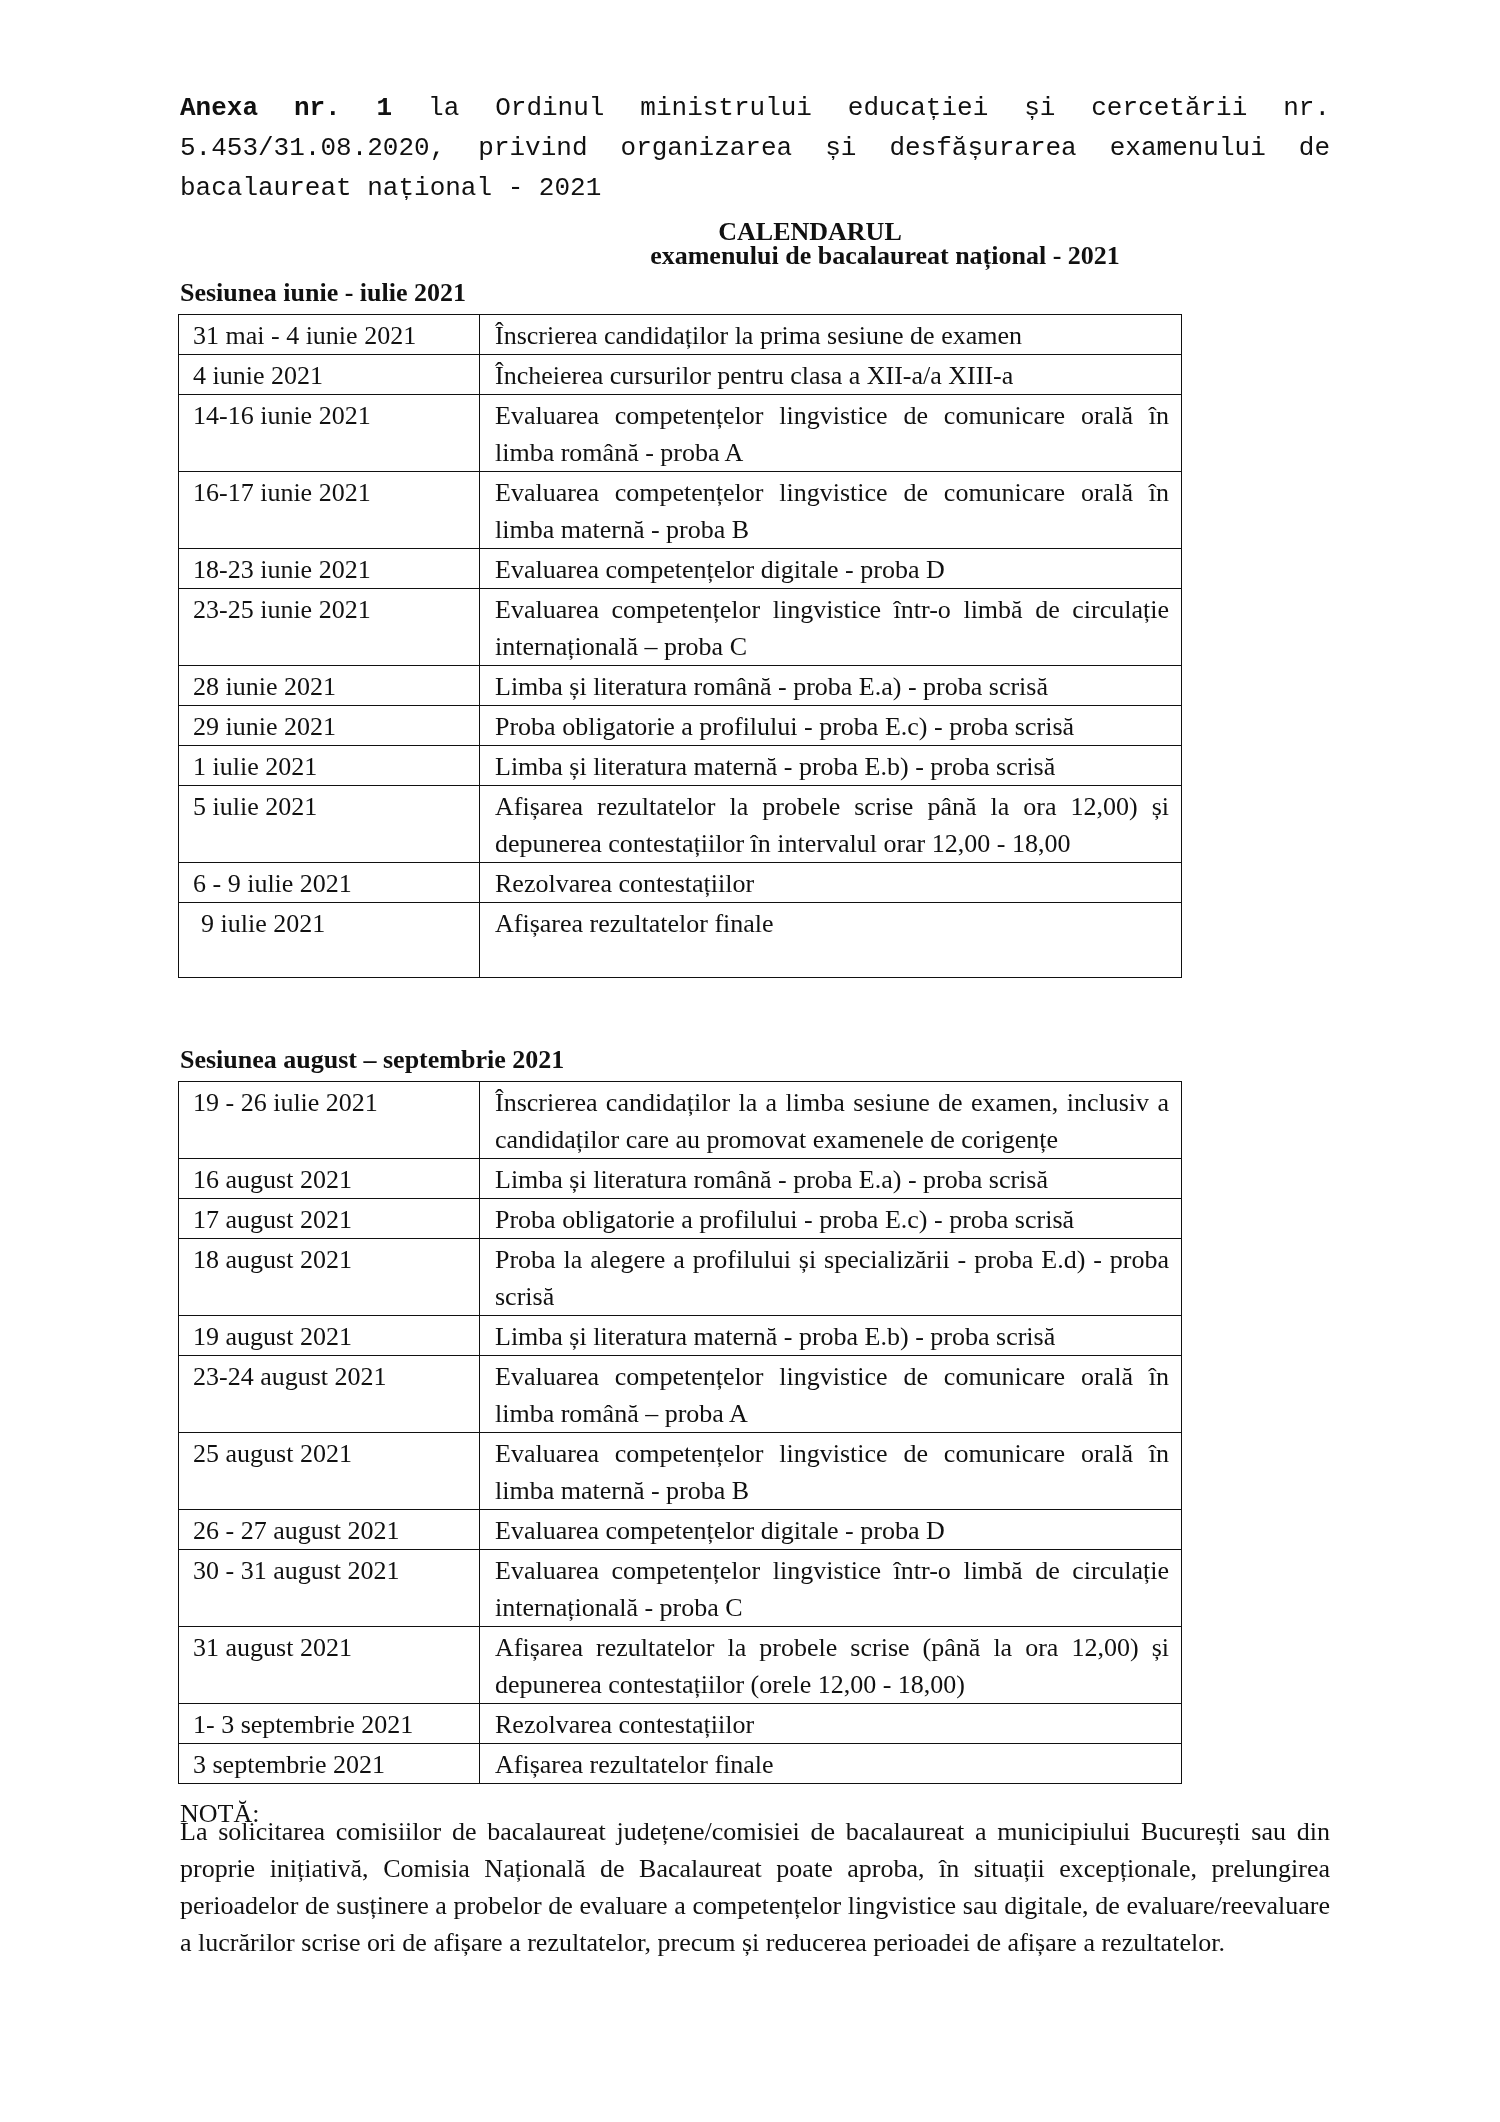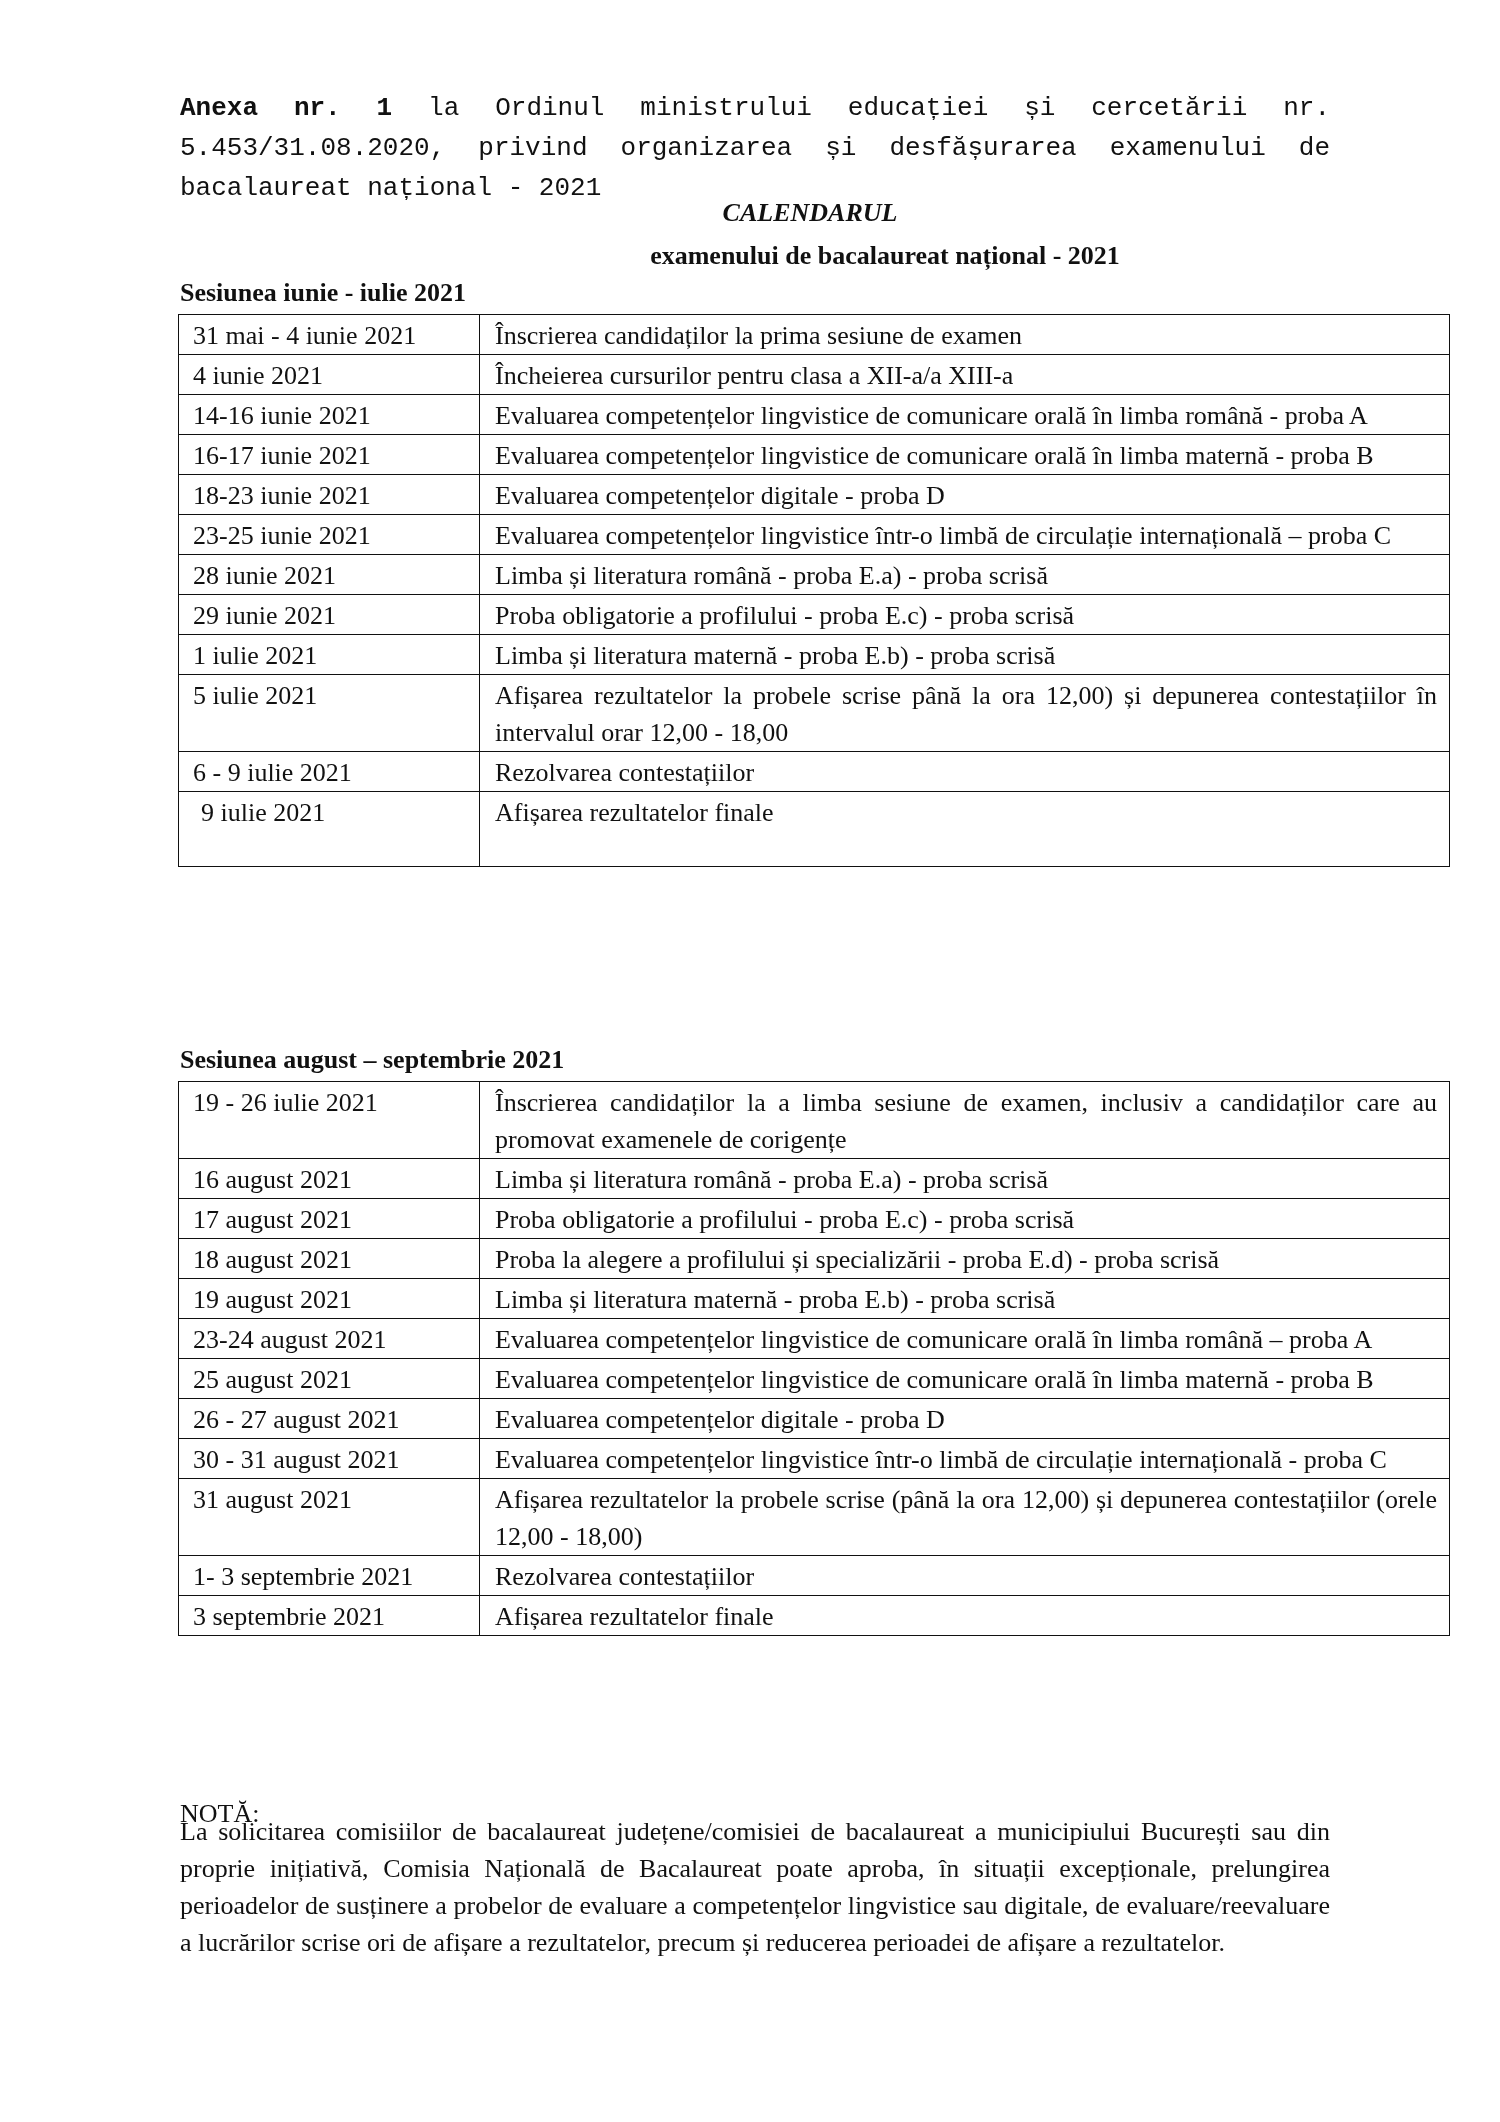--- a/index.html
+++ b/index.html
@@ -1,24 +1,24 @@
 <!DOCTYPE html>
 <html><head>
 <meta charset="utf-8">
 <style>
   html, body { margin:0; padding:0; background:#fff; }
   body { width:1500px; height:2122px; position:relative; font-family:"Liberation Serif", "DejaVu Serif", serif; color:#111; font-size:26px; }
   .abs { position:absolute; }
   .intro { left:180px; top:88px; width:1150px; line-height:40px; text-align:justify; text-align-last:left;font-family:Liberation Mono, monospace; }
   .intro b { font-weight:bold; }
   .center { left:0; width:1500px; text-align:center; font-weight:bold; }
-  .title1 { top:198px; padding-left:120px; box-sizing:border-box;font-style:italic; }
+  .title1 { top:217px; padding-left:120px; box-sizing:border-box; }
   .title2 { top:241px; padding-left:270px; box-sizing:border-box; }
   .sess { left:180px; font-weight:bold; }
-  table { position:absolute; left:178px; width:1272px; border-collapse:collapse; table-layout:fixed; }
+  table { position:absolute; left:178px; width:1004px; border-collapse:collapse; table-layout:fixed; }
   td { border:1.5px solid #111; vertical-align:top; padding:2px 10px 0 14px; line-height:37px; }
   td.d { width:276px; }
   td.e { text-align:justify; padding-left:15px; padding-right:12px;margin-top:18px; }
   .note-title { left:180px; top:1775px;margin-top:24px; }
   .note { left:180px; top:1813px; width:1150px; line-height:37px; text-align:justify; text-align-last:left; }
 </style>
 </head>
 <body>
 
 <div class="abs intro"><b>Anexa nr. 1</b><span> la Ordinul ministrului educației și cercetării nr. 5.453/31.08.2020, privind organizarea și desfășurarea examenului de bacalaureat național - 2021</span></div>

